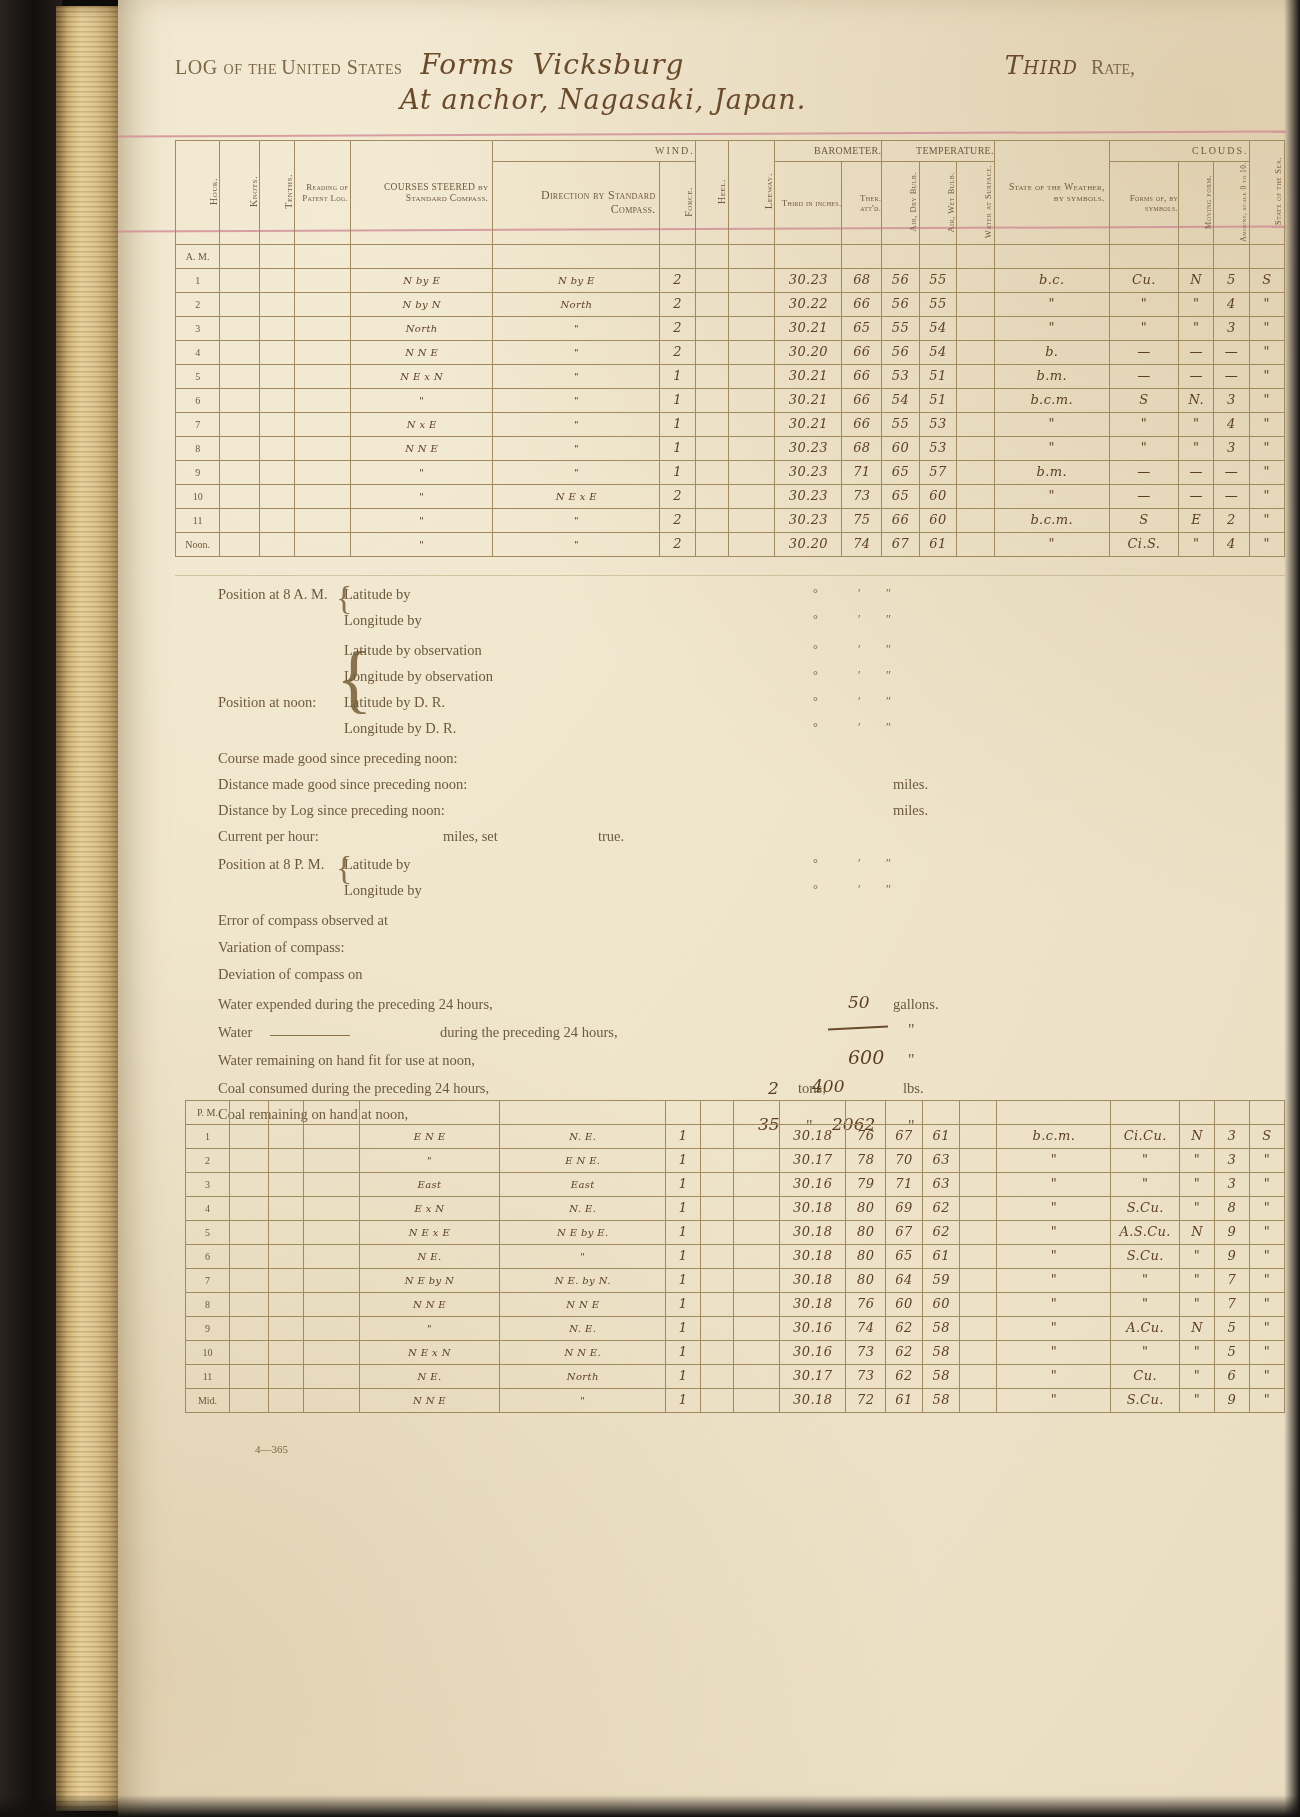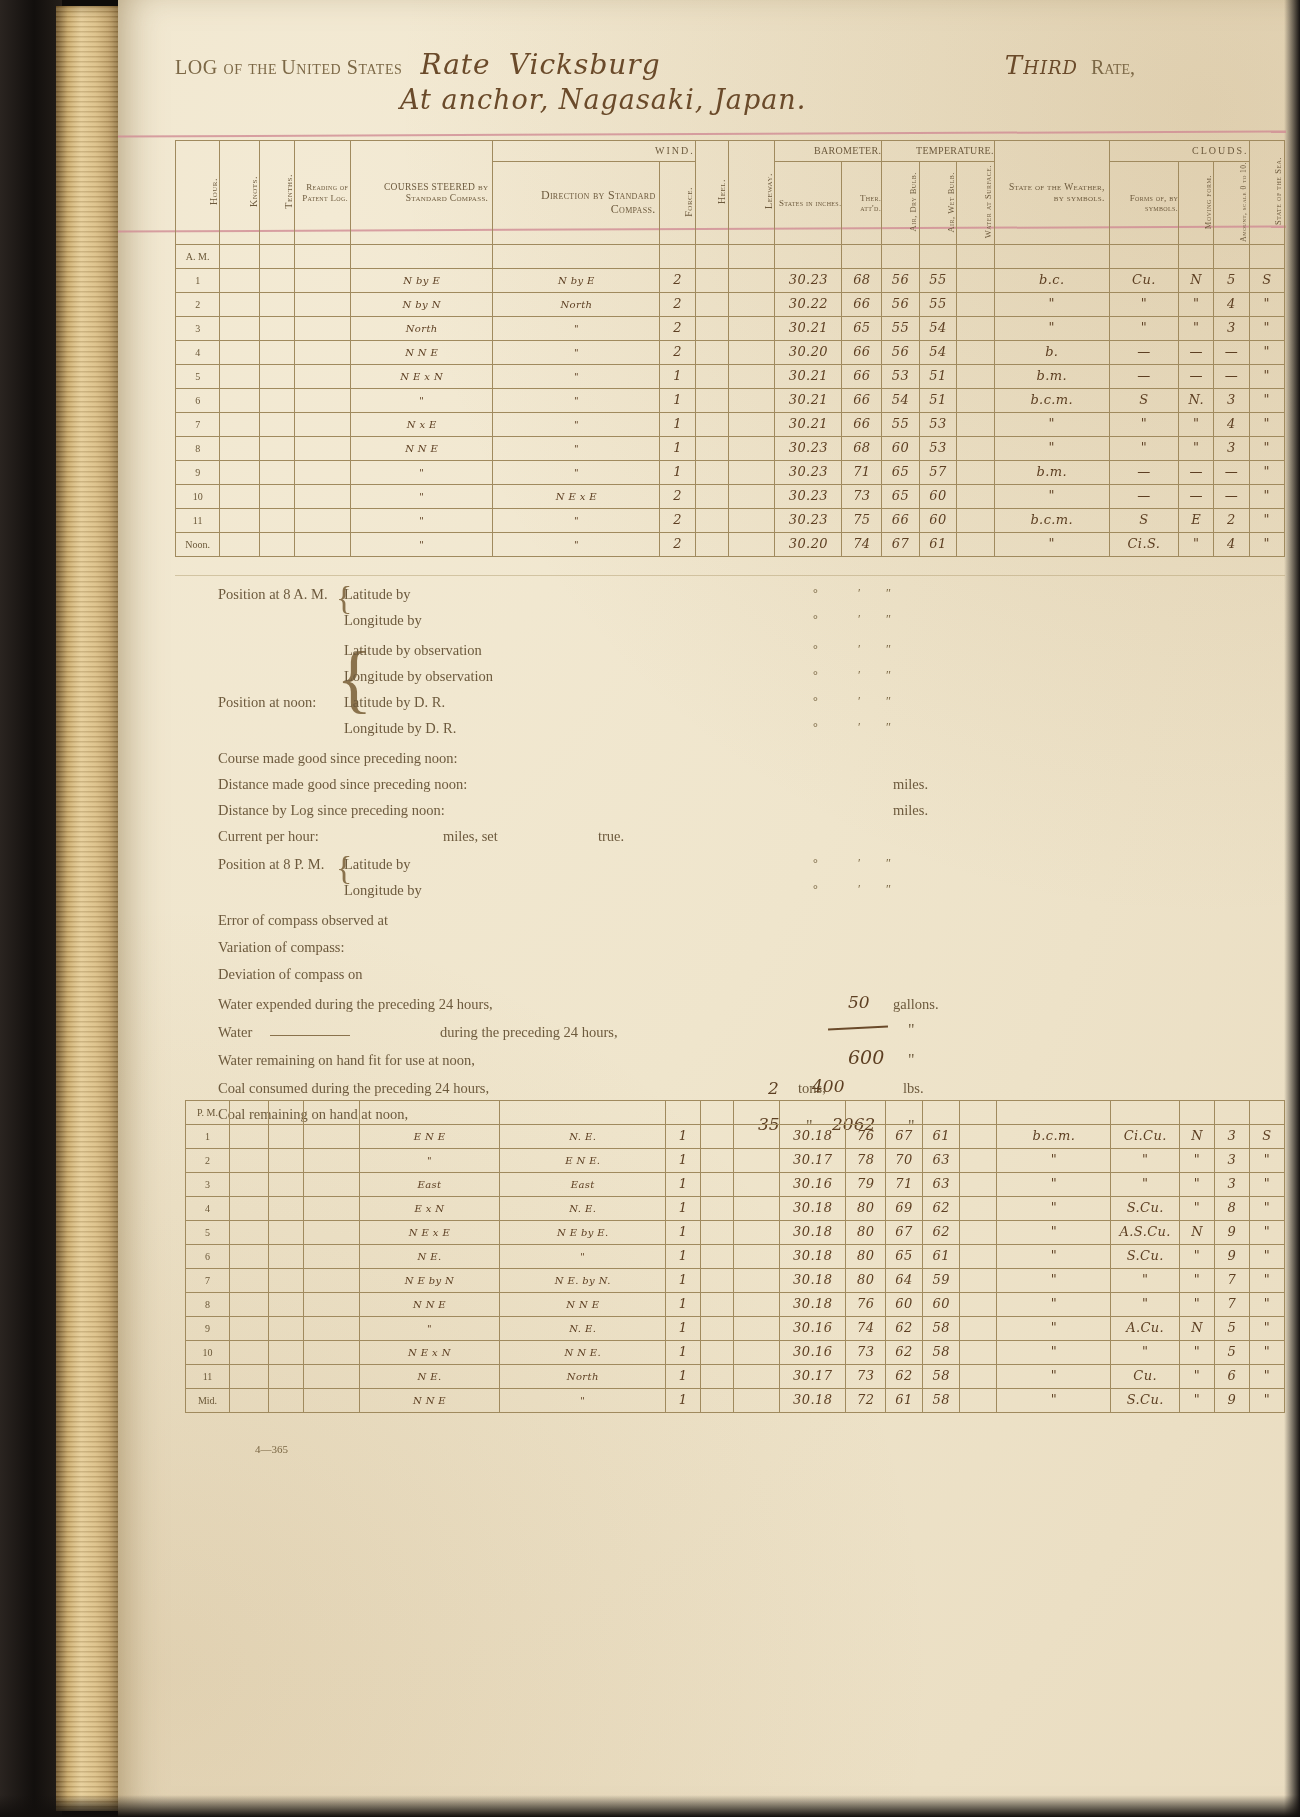--- a/index.html
+++ b/index.html
@@ -148,21 +148,21 @@
 <div id="page">
   <div class="binding"></div>
   <div class="edge"></div>
   <div class="paper"></div>
   <div class="dark-corner"></div>
   <div class="bottom-dark"></div>
 
   <div class="hdr">
     <span class="printed">LOG of the</span>
     <span class="printed big">United States</span>
-    <span class="script shipname">Rate</span>
+    <span class="script shipname">Forms</span>
     <span class="script shipname">Vicksburg</span>
     <span class="rate">
       <span class="script ratescript">Third</span>
       <span>Rate,</span>
     </span>
     <div class="line2 script">At anchor, Nagasaki, Japan.</div>
   </div>
 
   <div class="rule" id="rule1"></div>
   <div class="rule" id="rule2"></div>
@@ -189,21 +189,21 @@
           </th>
         <th colspan="3"><span style="letter-spacing:2px">CLOUDS.</span></th>
         <th rowspan="3" style="width:30px"><span class="vhead" style="font-size:8.5px">State of the Sea.</span></th>
       </tr>
       <tr>
         <th rowspan="2" style="width:146px">
             <span style="display:block;font-size:12px;padding:2px 4px">Direction by Standard Compass.</span>
           </th>
         <th rowspan="2" style="width:30px"><span class="vhead">Force.</span></th>
         <th rowspan="2" style="width:58px">
-            <span style="display:block;font-size:9px">States in inches.</span>
+            <span style="display:block;font-size:9px">Third in inches.</span>
           </th>
         <th rowspan="2" style="width:34px">
             <span style="display:block;font-size:9px">Ther. att'd.</span>
           </th>
         <th rowspan="2" style="width:32px"><span class="vhead" style="font-size:8.5px">Air, Dry Bulb.</span></th>
         <th rowspan="2" style="width:32px"><span class="vhead" style="font-size:8.5px">Air, Wet Bulb.</span></th>
         <th rowspan="2" style="width:32px"><span class="vhead" style="font-size:8.5px">Water at Surface.</span></th>
         <th rowspan="2" style="width:60px">
             <span style="display:block;font-size:9px">Forms of, by symbols.</span>
           </th>

